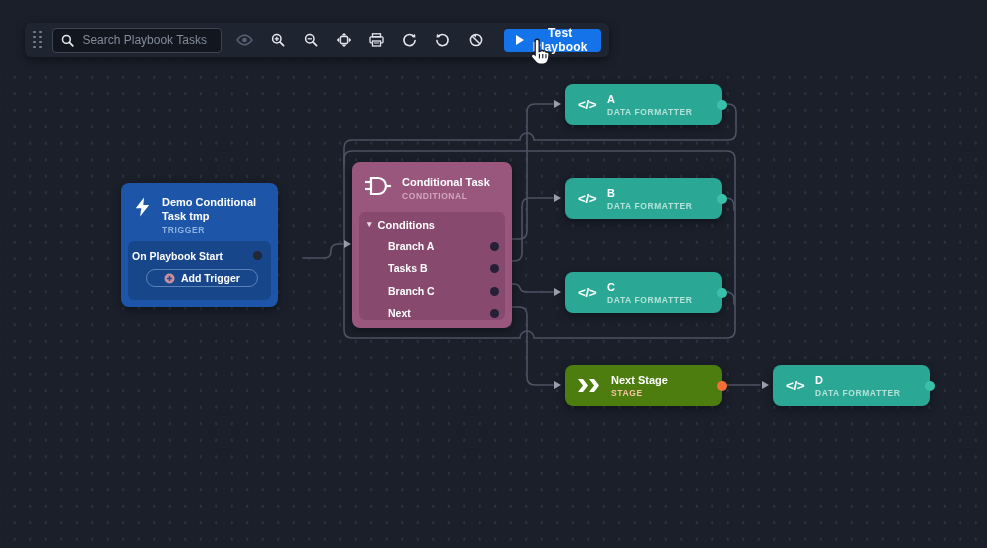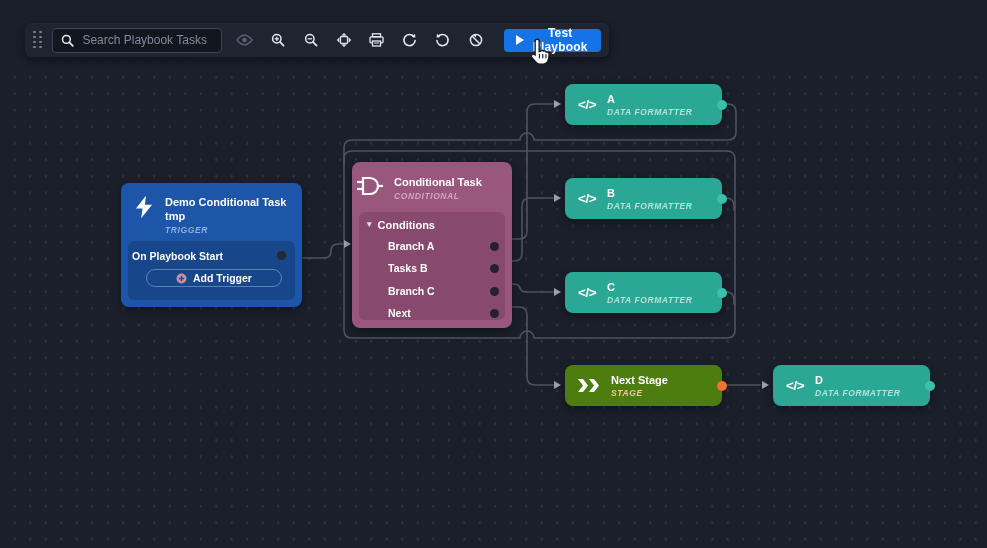--- a/index.html
+++ b/index.html
@@ -25,38 +25,38 @@
     cursor:pointer;border-radius:4px;}
   .tb-btn svg{display:block;}
   .test-btn{margin-left:12px;height:23px;padding:0 12px;background:#1473e8;border:none;
     border-radius:4px;color:#fff;font-size:12px;font-weight:bold;display:flex;align-items:center;
     gap:7px;cursor:pointer;letter-spacing:.2px;}
   .play-tri{width:0;height:0;border-left:8px solid #fff;border-top:5px solid transparent;
     border-bottom:5px solid transparent;}
   
   .node{position:absolute;border-radius:8px;z-index:2;box-shadow:0 3px 9px rgba(0,0,0,.38);cursor:pointer;}
   .node-title{font-size:11px;font-weight:bold;color:#fff;line-height:14px;}
-  .node-sub{font-size:8.5px;font-weight:bold;letter-spacing:.6px;margin-top:2px;font-style:italic;}
-  
-  #node-trigger{left:121px;top:183px;width:181px;height:124px;background:#1d56a8;}
+  .node-sub{font-size:8.5px;font-weight:bold;letter-spacing:.6px;margin-top:2px;}
+  
+  #node-trigger{left:121px;top:183px;width:157px;height:124px;background:#1d56a8;}
   #node-trigger .hdr{display:flex;padding:12px 12px 0 14px;gap:12px;}
   #node-trigger .node-sub{color:#8fb2e2;}
   #node-trigger .inset{position:absolute;left:7px;right:7px;top:58px;bottom:7px;
     background:rgba(10,30,64,.28);border-radius:6px;}
   .ply-row{position:relative;height:26px;line-height:26px;padding:2px 10px 0 4px;
     font-size:10.5px;font-weight:bold;color:#fff;}
   .port{position:absolute;width:9px;height:9px;border-radius:50%;background:#212836;}
   #node-trigger .ply-row .port{right:9px;top:10px;}
   .add-trigger{position:absolute;left:18px;right:13px;bottom:13px;height:18px;
     background:transparent;border:1px solid rgba(160,190,230,.5);border-radius:9px;color:#fff;
     font-size:10.5px;font-weight:bold;display:flex;align-items:center;justify-content:center;
     gap:6px;cursor:pointer;}
   
   #node-conditional{left:352px;top:162px;width:160px;height:166px;background:#99577e;}
-  #node-conditional .hdr{display:flex;padding:13px 10px 0 5px;gap:11px;align-items:flex-start;}
+  #node-conditional .hdr{display:flex;padding:13px 10px 0 13px;gap:11px;align-items:flex-start;}
   #node-conditional .node-sub{color:#d3a6be;}
   #node-conditional .inset{position:absolute;left:7px;right:7px;top:50px;bottom:8px;
     background:rgba(55,15,40,.18);border-radius:6px;padding-top:4px;}
   .cond-head{height:19px;line-height:19px;padding-left:8px;font-size:11px;font-weight:bold;
     color:#fff;display:flex;align-items:center;gap:6px;cursor:pointer;}
   .chev{font-size:9px;color:#e8d3df;transform:translateY(-1px);}
   .cond-row{position:relative;height:22.4px;line-height:22.4px;padding-left:29px;font-size:10.5px;
     font-weight:bold;color:#fff;cursor:pointer;}
   .cond-row .port{right:6px;top:7px;background:#252038;}
   

